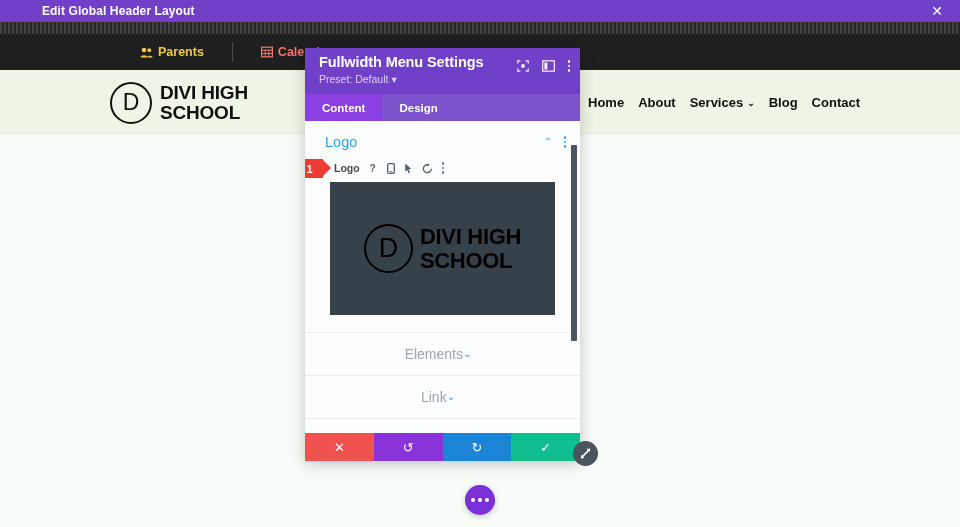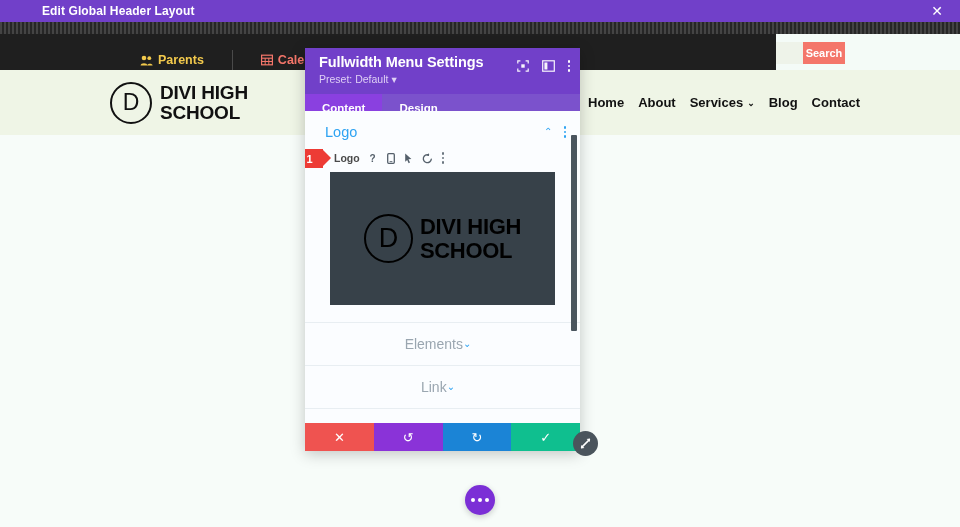--- a/index.html
+++ b/index.html
@@ -66,25 +66,25 @@
       90deg,
       #444444 0px, #444444 2px,
       #262626 2px, #262626 4px);
     z-index: 55;
   }
 
   
   .utility-bar {
     position: absolute;
     top: 34px; left: 0;
-    width: 776px;
+    width: 960px;
     height: 36px;
     background: #1f1f1f;
     display: flex;
-    align-items: flex-end;
+    align-items: center;
     z-index: 10;
   }
   .util-links {
     display: flex;
     align-items: center;
     margin-left: 140px;
   }
   .util-link {
     display: flex;
     align-items: center;
@@ -250,21 +250,21 @@
   .dots-v i {
     width: 2.5px; height: 2.5px;
     background: #ffffff;
     border-radius: 50%;
     display: block;
   }
 
   .modal-tabs {
     background: #7b52cc;
     display: flex;
-    height: 17px;
+    height: 27px;
   }
   .modal-tab {
     padding: 0 17px;
     height: 27px;
     display: flex;
     align-items: center;
     color: #ffffff;
     font-size: 11.5px;
     font-weight: bold;
     cursor: pointer;

